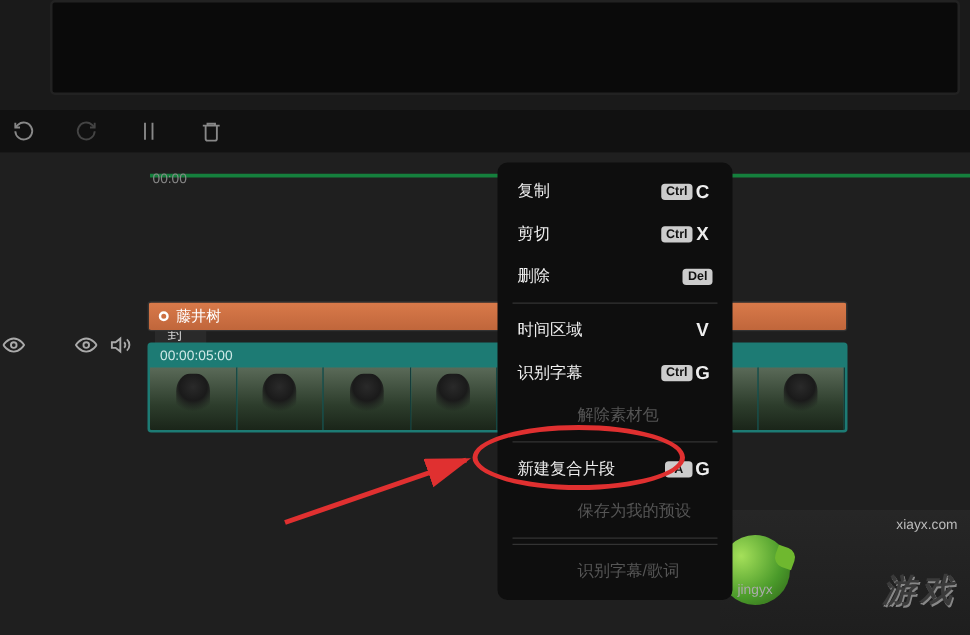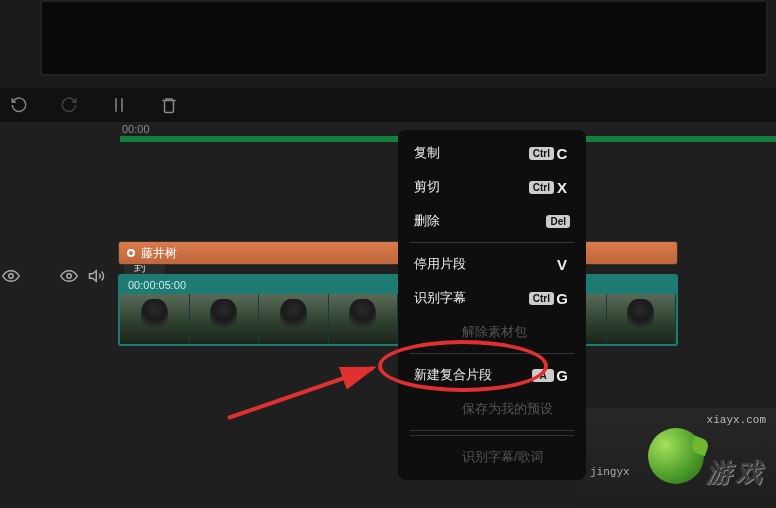--- a/index.html
+++ b/index.html
@@ -40,22 +40,22 @@
   .timeline-area {
     position: absolute;
     left: 0; right: 0; top: 122px; bottom: 0;
     background: #1f1f1f;
   }
   .time-ruler {
     position: absolute;
     left: 120px; right: 0; top: 0; height: 20px;
     color: #888;
     font-size: 11px;
-    padding-top: 1px;
-    border-bottom: 6px solid #15803d;
+    padding-top: 15px;
+    border-bottom: 3px solid #15803d;
   }
   .track-controls {
     position: absolute;
     left: 0; top: 140px;
     width: 108px;
     display: flex;
     flex-direction: row;
     gap: 38px;
   }
   .track-row {
@@ -213,26 +213,24 @@
     z-index: 20;
     pointer-events: none;
   }
   .watermark {
     position: absolute;
     right: 0; bottom: 0;
     width: 200px; height: 100px;
     background: linear-gradient(rgba(40,40,40,0.8), rgba(30,30,30,0.85));
     display: flex;
     flex-direction: column;
-    align-items: center;
     justify-content: center;
     color: #ccc;
     font-size: 12px;
     pointer-events: none;
-    font-family: Liberation Mono, monospace;
   }
   .watermark .wm-logo {
     width: 56px;
     height: 56px;
     border-radius: 50%;
     background: radial-gradient(circle at 30% 30%, #a5e05a, #4a9a2a 60%, #2d6018);
     position: relative;
     margin-bottom: 4px;
   }
   .watermark .wm-logo::after {
@@ -371,21 +369,21 @@
       </span>
     </div>
     <div class="menu-item">
       <span class="label">删除</span>
       <span class="shortcut">
         <span class="key-badge">Del</span>
       </span>
     </div>
     <div class="sep"></div>
     <div class="menu-item">
-      <span class="label">停用片段</span>
+      <span class="label">时间区域</span>
       <span class="shortcut">
         <span class="key-letter">V</span>
       </span>
     </div>
     <div class="menu-item">
       <span class="label">识别字幕</span>
       <span class="shortcut">
         <span class="key-badge">Ctrl</span>
         <span class="key-letter">G</span>
       </span>

